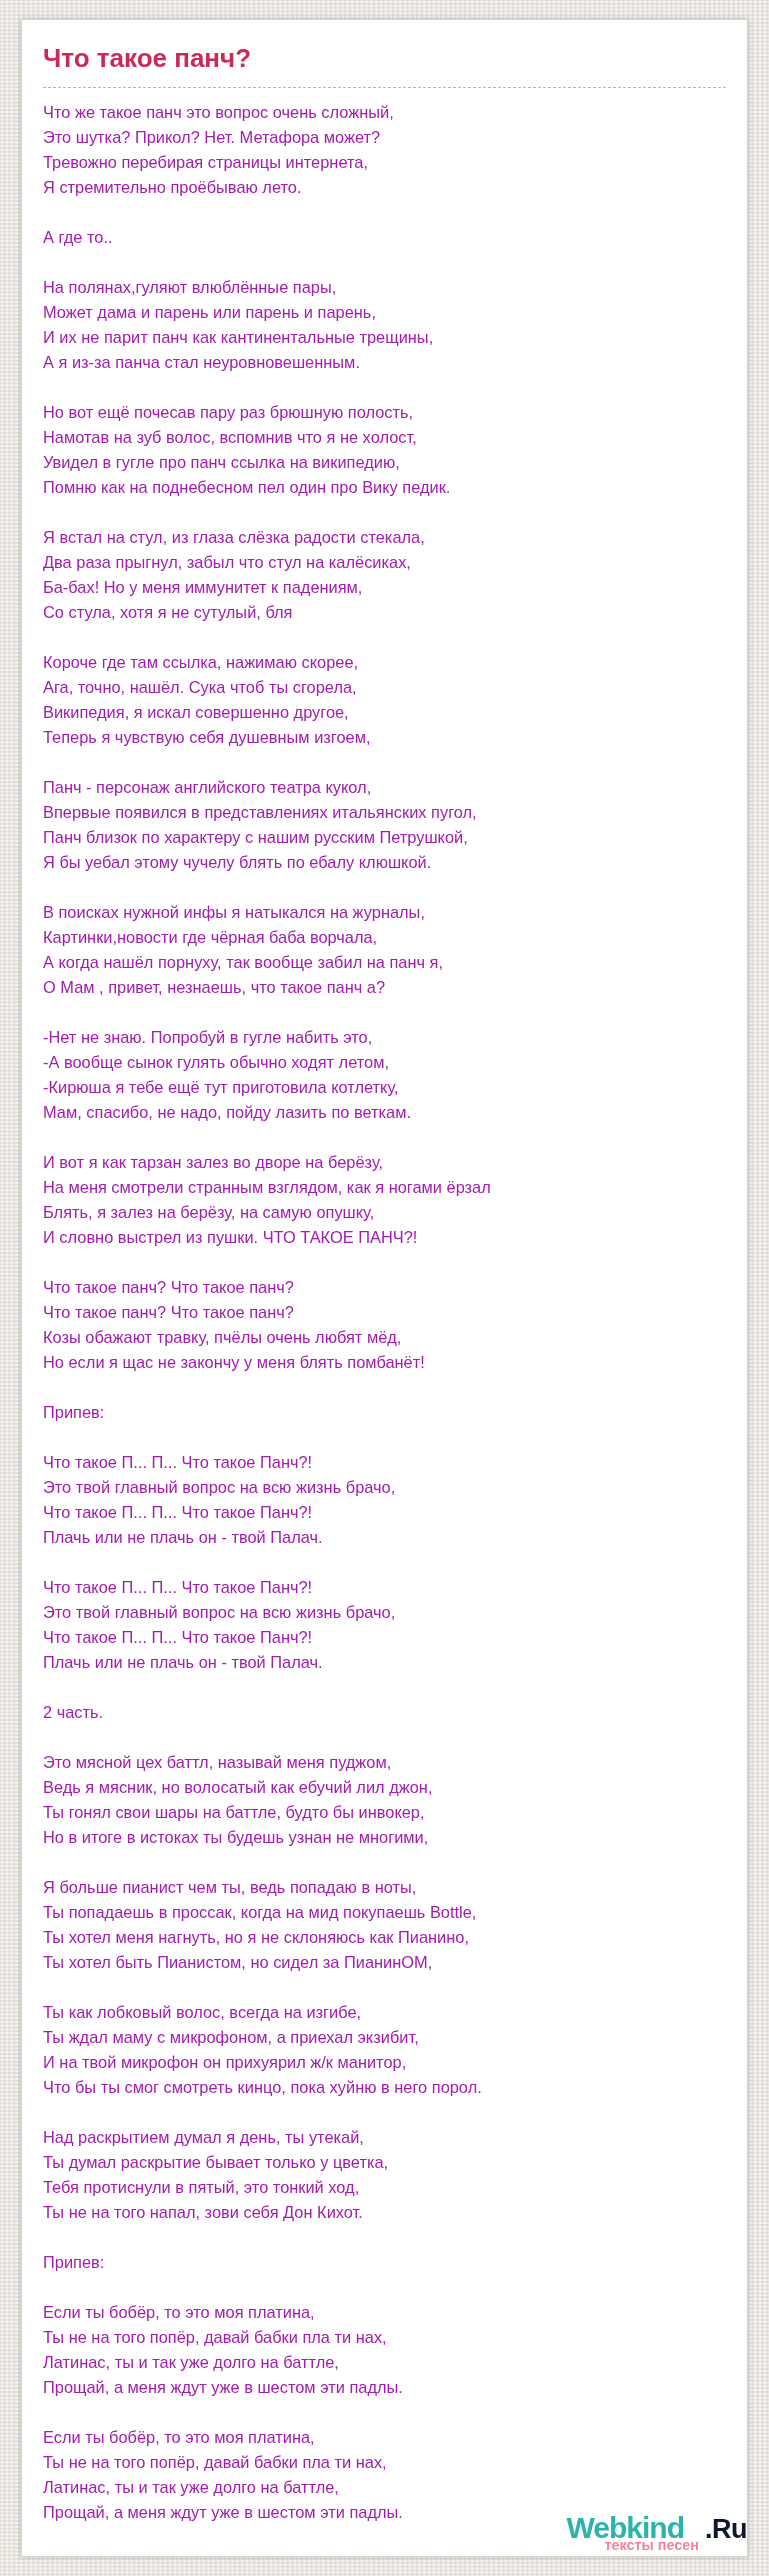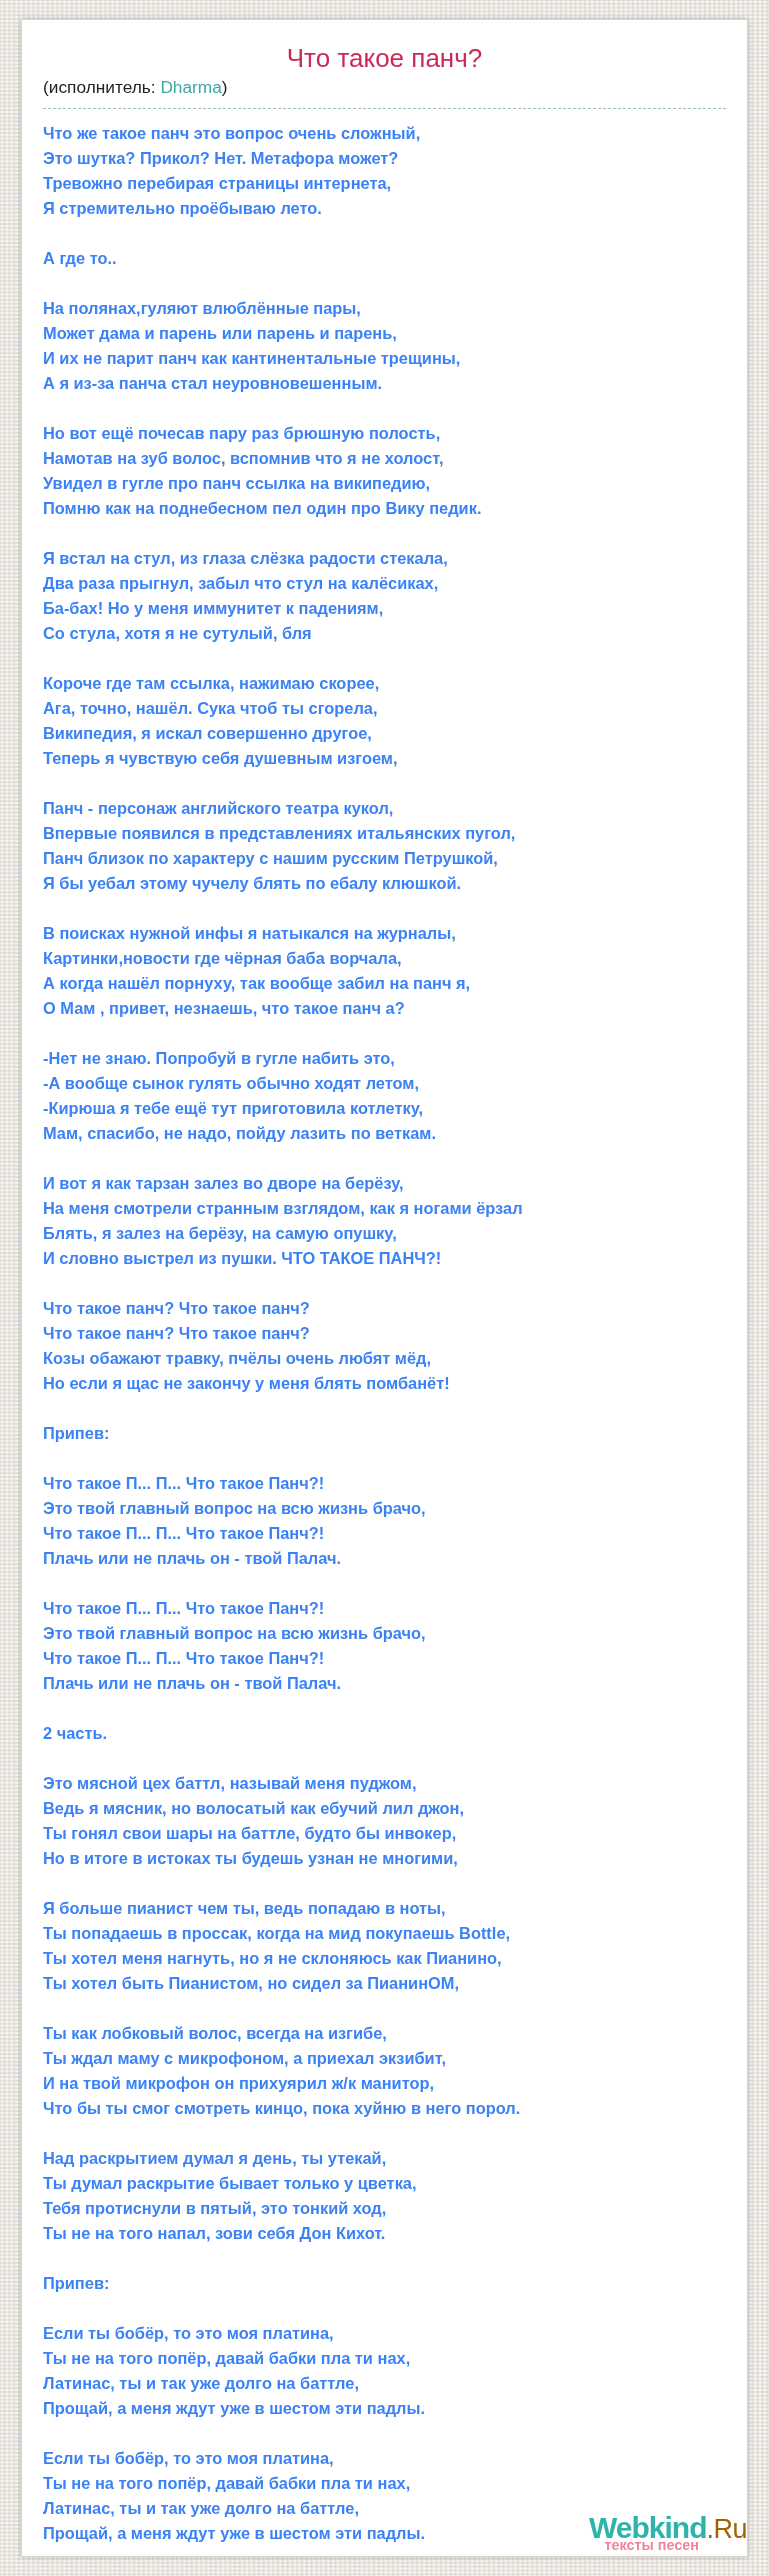--- a/index.html
+++ b/index.html
@@ -31,82 +31,78 @@
     box-shadow: 0 0 5.8px rgba(0,0,0,0.20);
     padding: 17.3px 21px 0 21px;
   }
   .header {
     border-bottom: 1px dashed #9fb9c9;
     padding-bottom: 9.6px;
   }
   .page-title {
     margin: 5.8px 0 2.9px 0;
     font-size: 26px;
-    font-weight: 400;
+    font-weight: 700;
     color: #cb2a57;
     letter-spacing: 0;
-    text-align: center;
   }
   .artist-line {
     font-size: 17.3px;
     color: #222222;
   }
   .artist-line a {
     color: #3aa7a4;
     text-decoration: none;
     cursor: pointer;
   }
   .lyrics {
     margin-top: 12.5px;
     font-size: 16.4px;
     line-height: 25px;
-    color: #3b82f6;
+    color: #a21caf;
     white-space: pre-line;
-    font-weight: bold;
   }
   .logo {
     position: absolute;
     right: 0px;
     bottom: 3.8px;
     text-align: right;
     line-height: 1;
     text-decoration: none;
     display: block;
   }
   .logo-main {
     font-size: 30px;
     font-weight: bold;
     color: #2db3a9;
     letter-spacing: -1px;
   }
   .logo-suffix {
     font-size: 27px;
-    font-weight: normal;
-    color: #a16207;
+    font-weight: bold;
+    color: #0f172a;
     letter-spacing: -0.5px;
+    padding-left: 21px;
   }
   .logo-tagline {
     display: block;
     margin-top: -4.8px;
     padding-right: 48px;
     font-size: 14.4px;
     font-weight: bold;
     color: #f2839e;
   }
 </style>
 </head>
 <body>
 
 <div class="card">
 
   <div class="header">
     <h1 class="page-title">Что такое панч?</h1>
-    <div class="artist-line">
-      <span>(исполнитель: </span><a href="#">Dharma</a><span>)</span>
-    </div>
   </div>
 
   <div class="lyrics">Что же такое панч это вопрос очень сложный,
 Это шутка? Прикол? Нет. Метафора может?
 Тревожно перебирая страницы интернета,
 Я стремительно проёбываю лето.
 
 А где то..
 
 На полянах,гуляют влюблённые пары,

